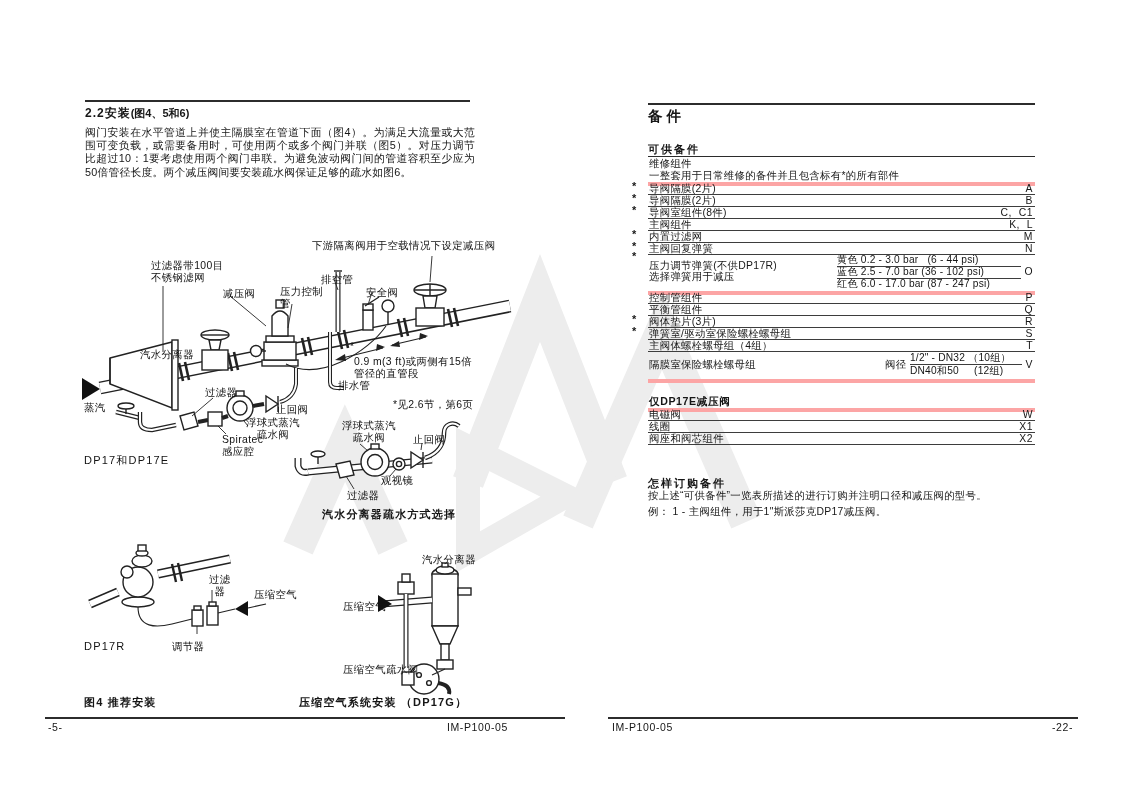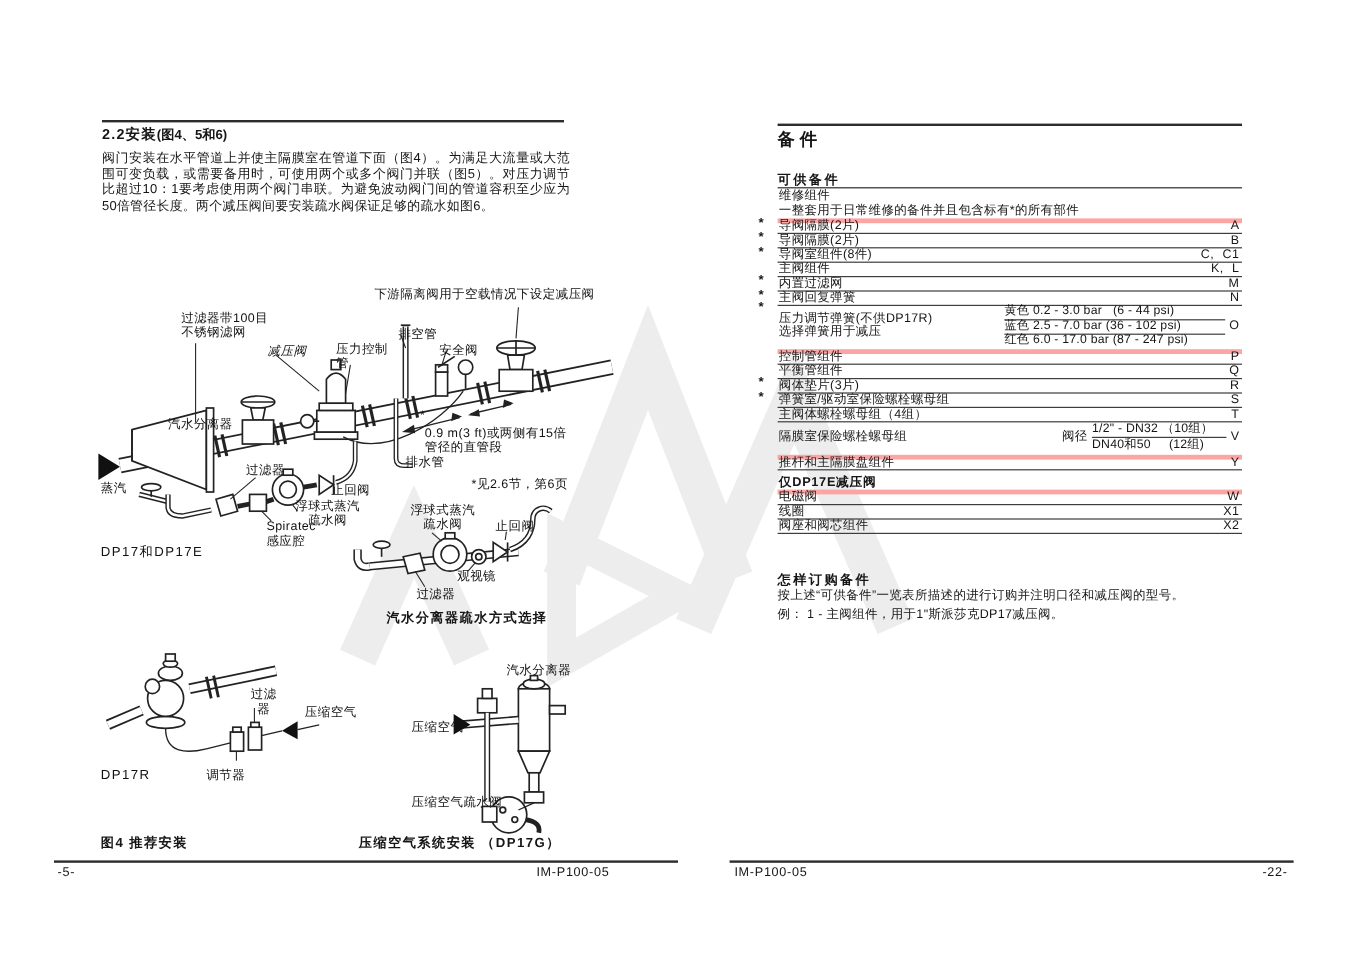--- a/index.html
+++ b/index.html
@@ -235,22 +235,22 @@
         <path d="M365,439 L352,445" stroke-width="1.1"></path>
         <circle cx="339" cy="445" r="2.4"></circle>
           <circle cx="349" cy="453" r="2.4"></circle>
       </g>
     </g>
   </svg>
 
   <div class="lbl" style="left:312px;top:240px;">下游隔离阀用于空载情况下设定减压阀</div>
   <div class="lbl" style="left:151px;top:260px;">过滤器带100目
 不锈钢滤网</div>
-  <div class="lbl" style="left:332px;top:274px;">排空管</div>
-  <div class="lbl" style="left:223px;top:288px;font-style:italic;">减压阀</div>
+  <div class="lbl" style="left:321px;top:274px;">排空管</div>
+  <div class="lbl" style="left:223px;top:288px;">减压阀</div>
   <div class="lbl" style="left:280px;top:286px;">压力控制
 管</div>
   <div class="lbl" style="left:366px;top:287px;">安全阀</div>
   <div class="lbl" style="left:140px;top:349px;">汽水分离器</div>
   <div class="lbl" style="left:354px;top:356px;">0.9 m(3 ft)或两侧有15倍
 管径的直管段</div>
   <div class="lbl" style="left:338px;top:380px;">排水管</div>
   <div class="lbl" style="left:84px;top:402px;">蒸汽</div>
   <div class="lbl" style="left:205px;top:387px;">过滤器</div>
   <div class="lbl" style="left:276px;top:404px;">止回阀</div>
@@ -364,25 +364,20 @@
     </div>
 
     <div class="tgroup" style="top:194px;height:28px;">
       <div class="gl" style="top:8px;">隔膜室保险螺栓螺母组</div>
       <div class="gl" style="left:237px;top:8px;">阀径</div>
       <div class="opt" style="left:262px;top:1px;width:112px;border-bottom:1px solid #3d3d3d;">1/2" - DN32 （10组）</div>
       <div class="opt" style="left:262px;top:14px;width:112px;">DN40和50     (12组)</div>
       <span class="tcode" style="top:8px;">V</span>
     </div>
 
-    <div class="trow" style="top:222px;">
-      <span class="star"></span>
-      <span class="tlabel">推杆和主隔膜盘组件</span>
-      <span class="tcode">Y</span>
-    </div>
 
     <div class="tgroup" style="top:238px;height:13px;font-size:10.6px;">
       <span class="bhead">仅DP17E减压阀</span>
     </div>
     <div class="trow" style="top:251px;">
       <span class="tlabel">电磁阀</span>
       <span class="tcode">W</span>
     </div>
     <div class="trow" style="top:263px;">
       <span class="tlabel">线圈</span>

